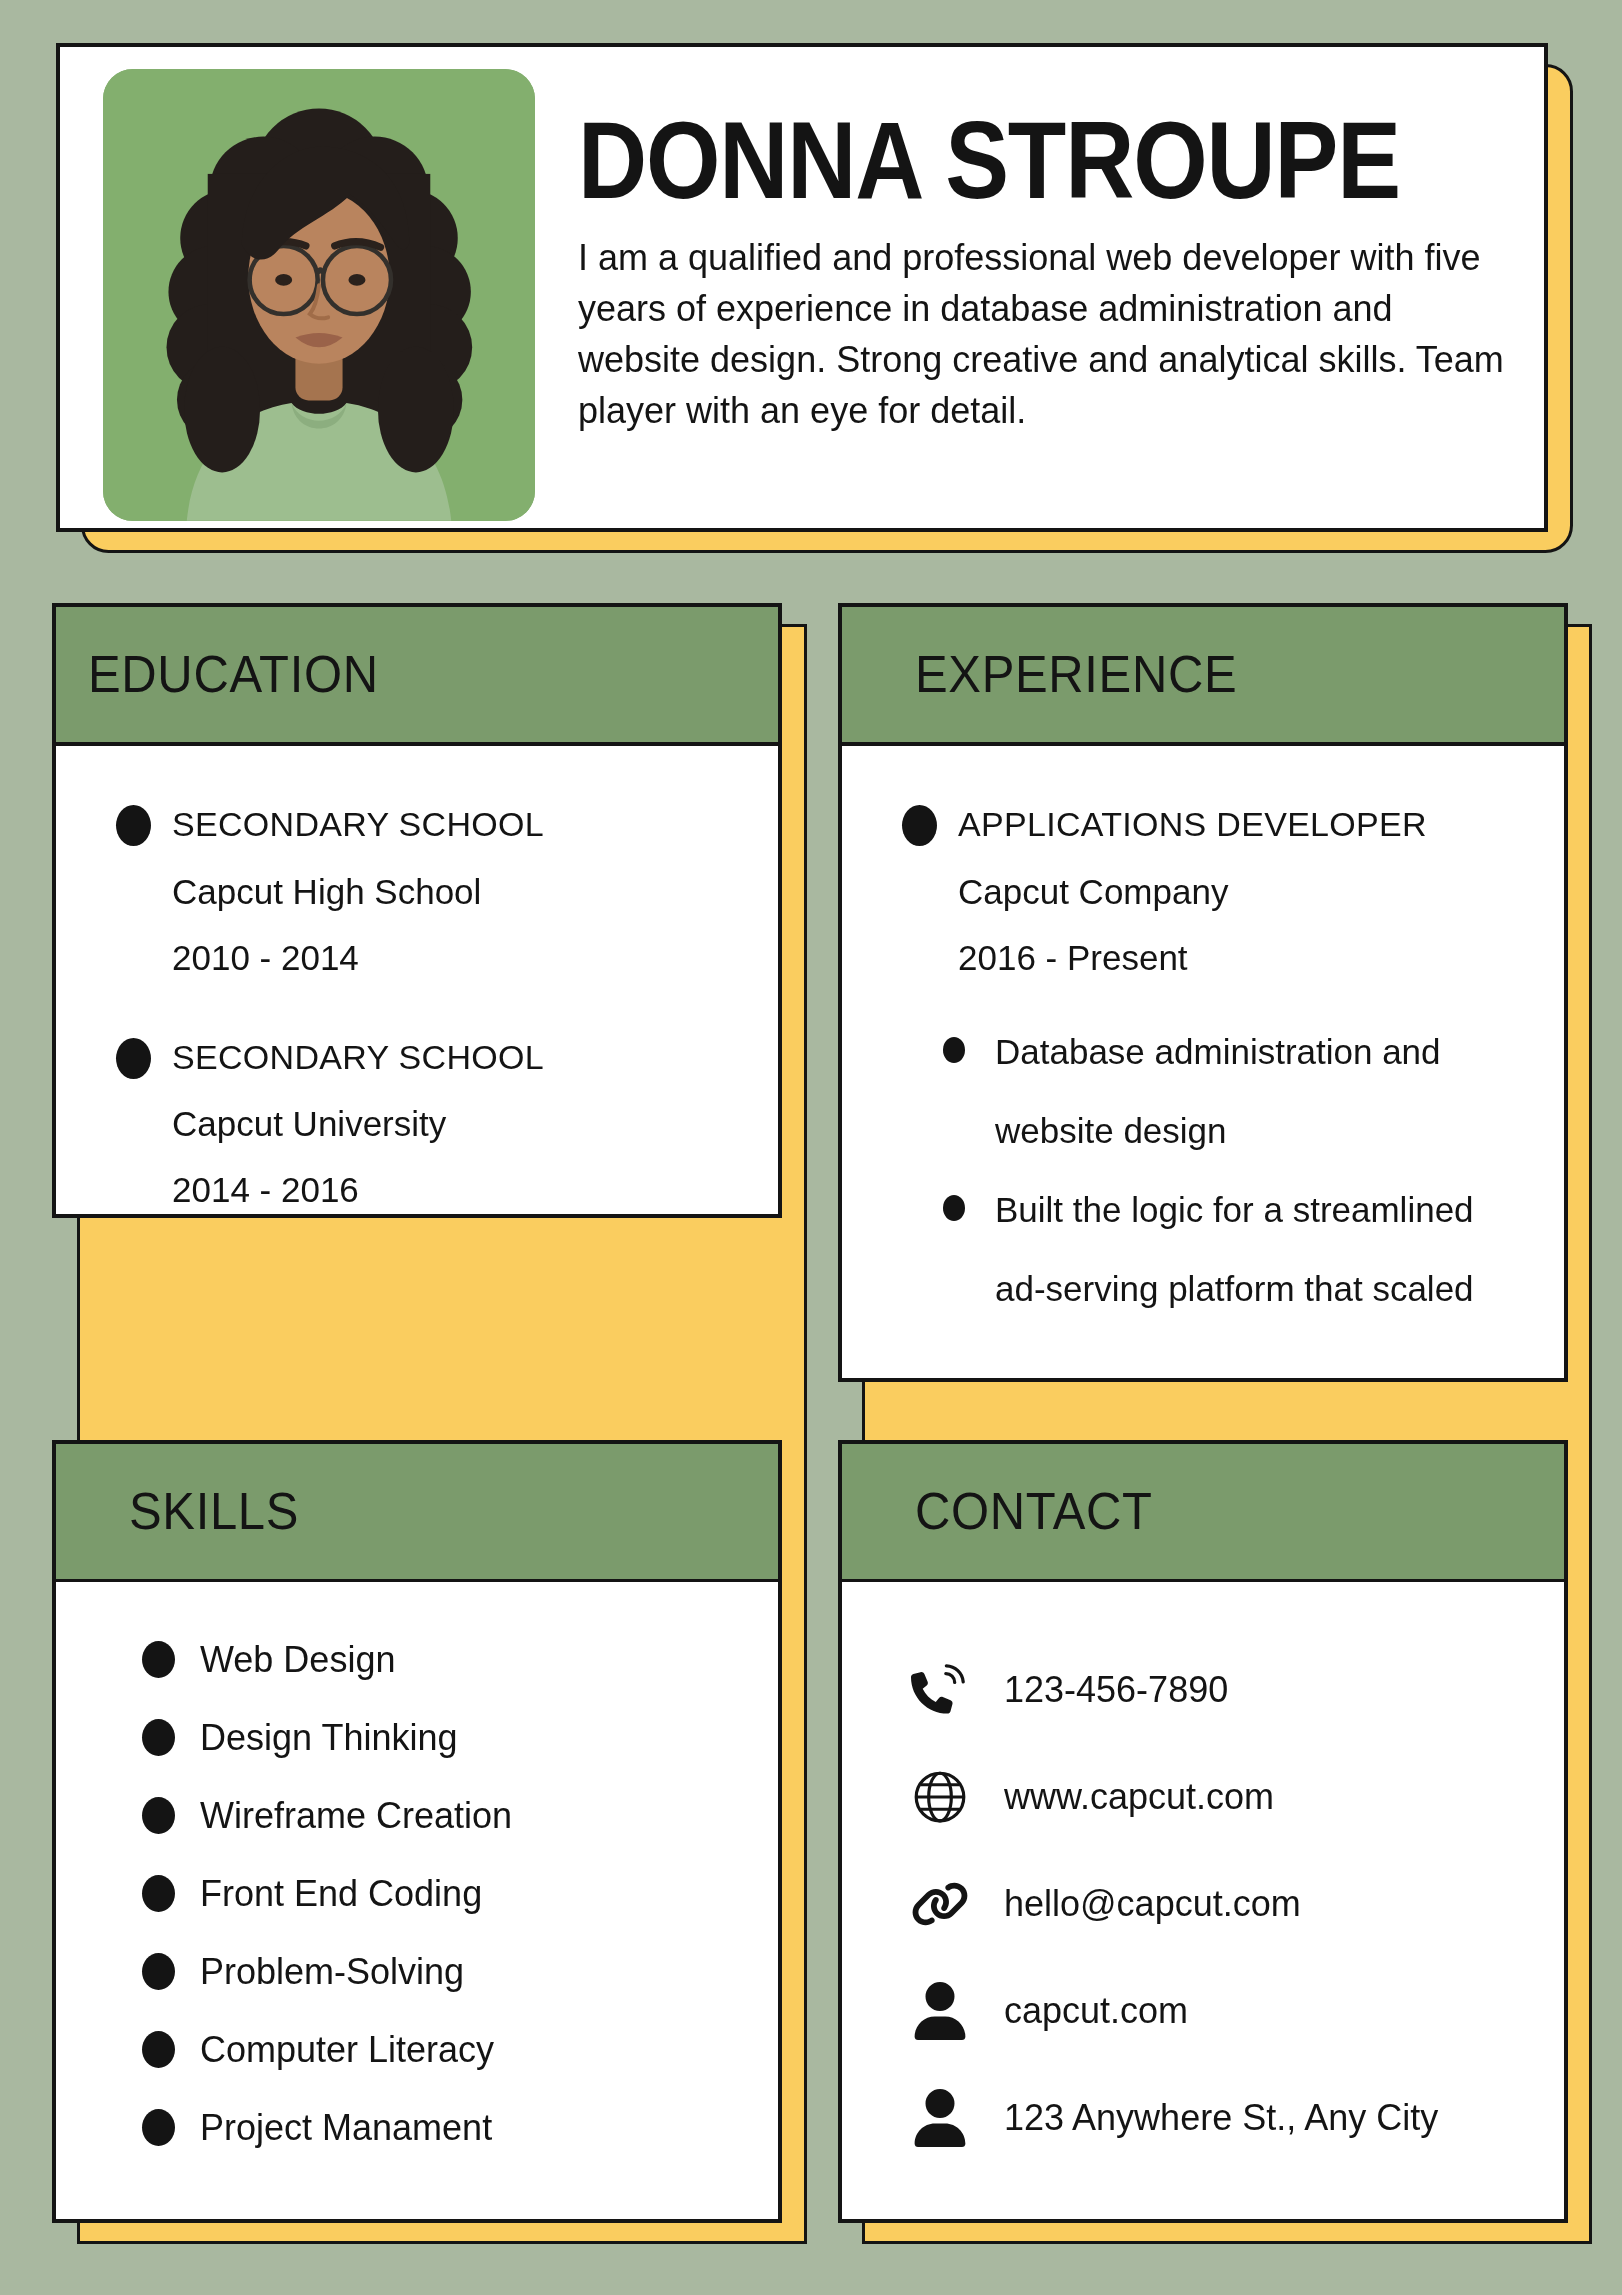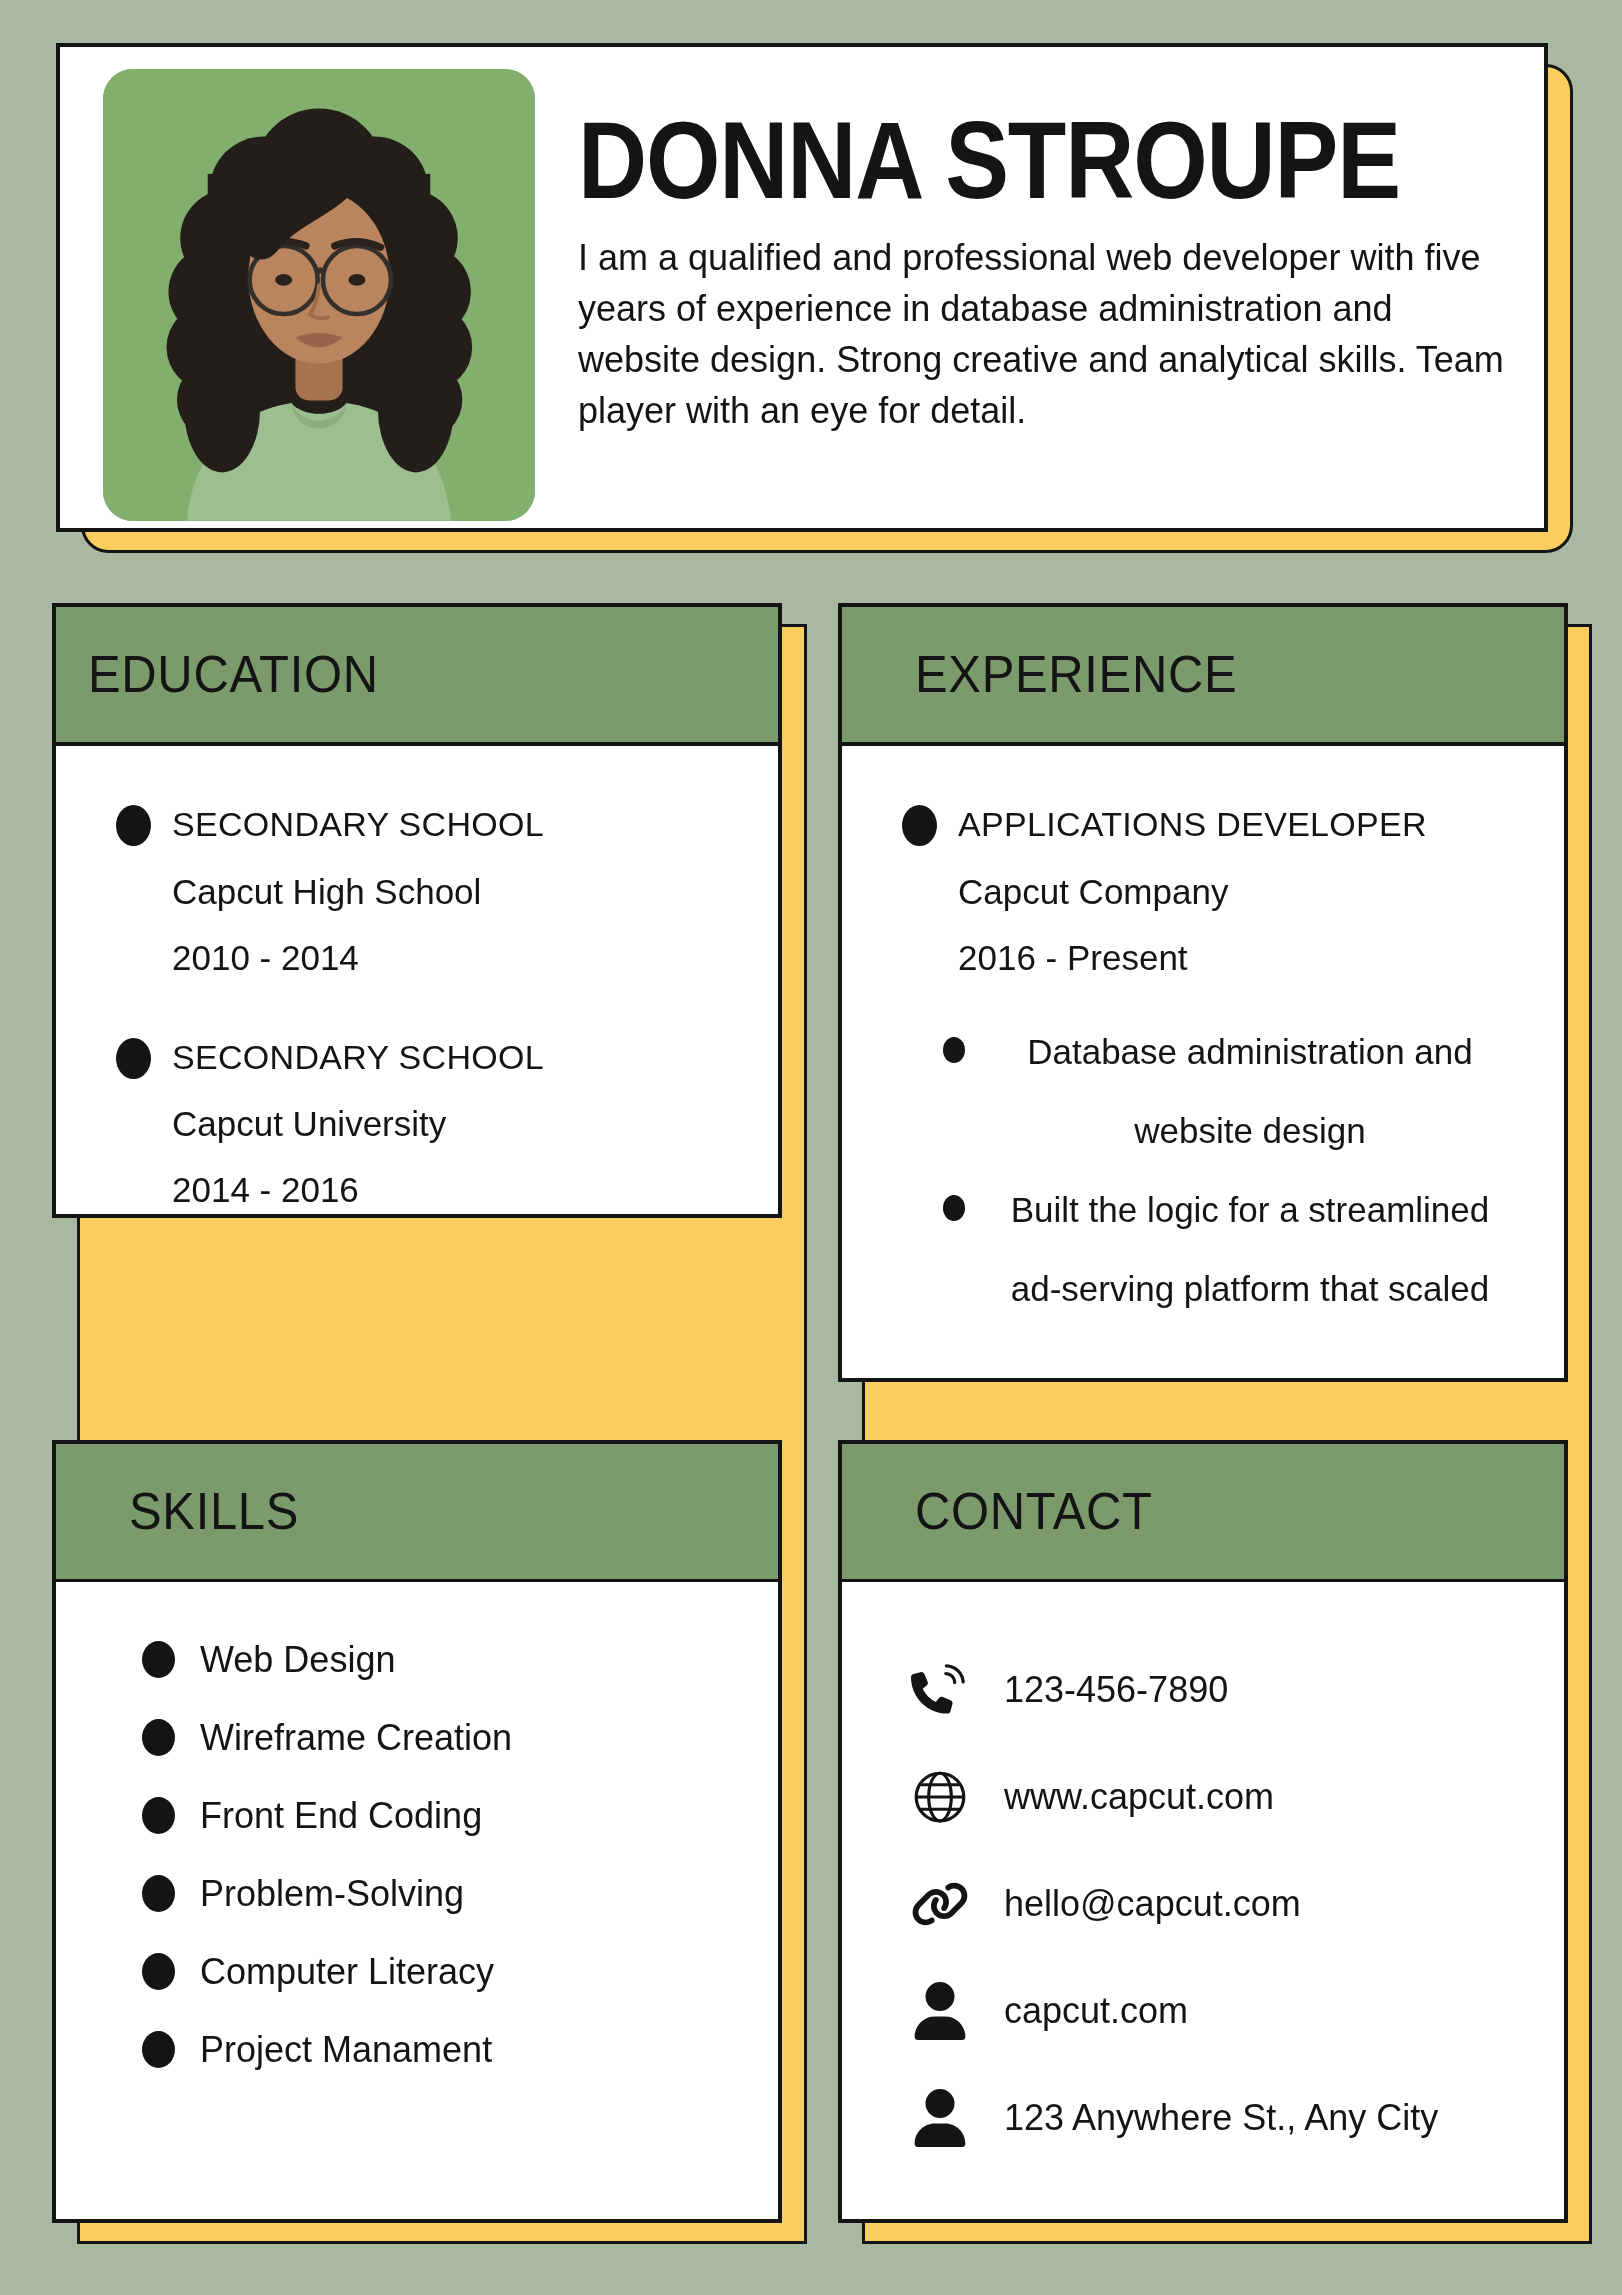--- a/index.html
+++ b/index.html
@@ -52,21 +52,21 @@
 
   
   .entry{display:flex;align-items:flex-start;}
   .entry + .entry{margin-top:60px;}
   .dot{flex:none;width:35px;height:41px;border-radius:50%;background:var(--ink);margin-top:0;}
   .entry-lines{margin-left:21px;}
   .entry-title{font-size:34px;font-weight:500;letter-spacing:0.3px;}
   .entry-org{font-size:35px;font-weight:400;margin-top:27.5px;}
   .entry-dates{font-size:35px;font-weight:400;margin-top:26px;}
 
-  .sub-list{margin:34px 0 0 41px;text-align:center;}
+  .sub-list{margin:34px 0 0 41px;}
   .sub-item{display:flex;align-items:flex-start;}
   .sub-dot{flex:none;width:22px;height:26px;border-radius:50%;background:var(--ink);margin-top:25px;}
   .sub-text{margin-left:30px;width:510px;font-size:35px;line-height:2.26;}
 
   
   .skill-row{display:flex;align-items:center;height:37px;margin-bottom:41px;}
   .skill-dot{flex:none;width:33px;height:37px;border-radius:50%;background:var(--ink);}
   .skill-label{margin-left:25px;font-size:36px;}
 
   
@@ -194,20 +194,24 @@
   <div class="sec-head head-skl">
     <span>SKILLS</span>
   </div>
   <div class="sec-body body-skl">
     <div class="skill-row">
       <div class="skill-dot"></div>
       <div class="skill-label">Web Design</div>
     </div>
     <div class="skill-row">
       <div class="skill-dot"></div>
+      <div class="skill-label">Design Thinking</div>
+    </div>
+    <div class="skill-row">
+      <div class="skill-dot"></div>
       <div class="skill-label">Wireframe Creation</div>
     </div>
     <div class="skill-row">
       <div class="skill-dot"></div>
       <div class="skill-label">Front End Coding</div>
     </div>
     <div class="skill-row">
       <div class="skill-dot"></div>
       <div class="skill-label">Problem-Solving</div>
     </div>

